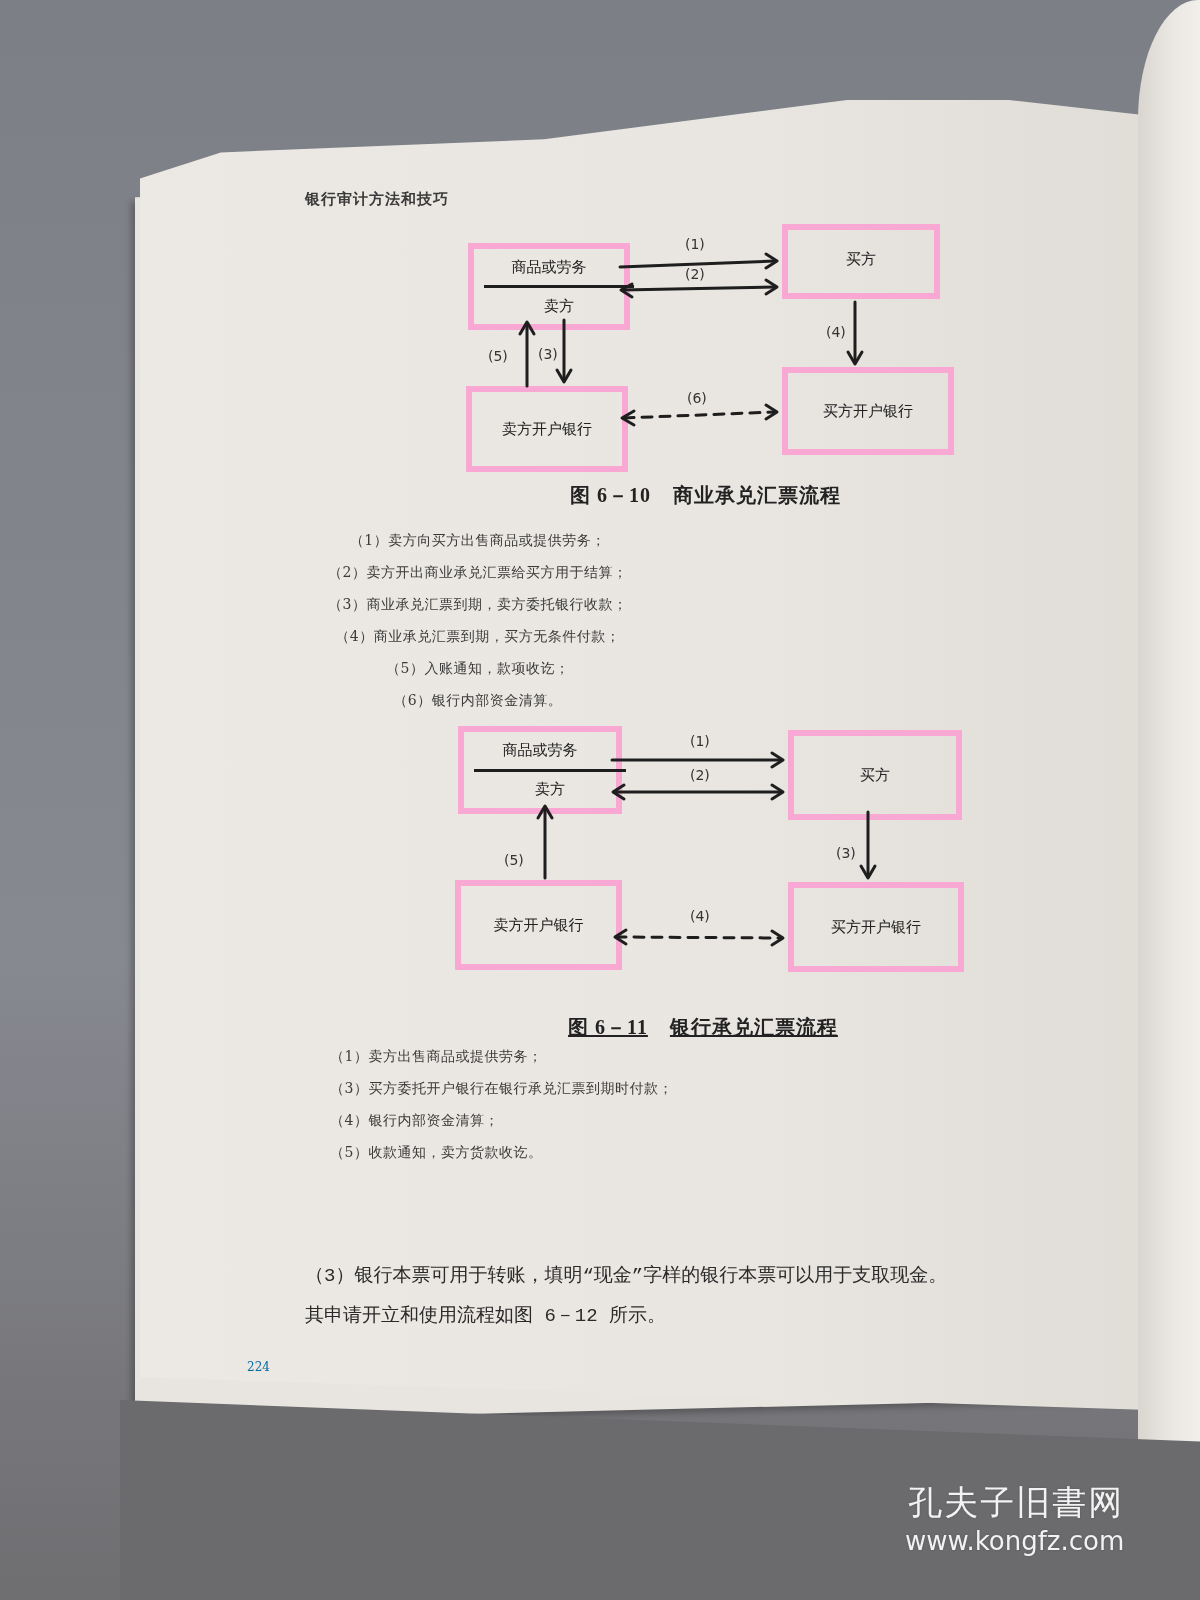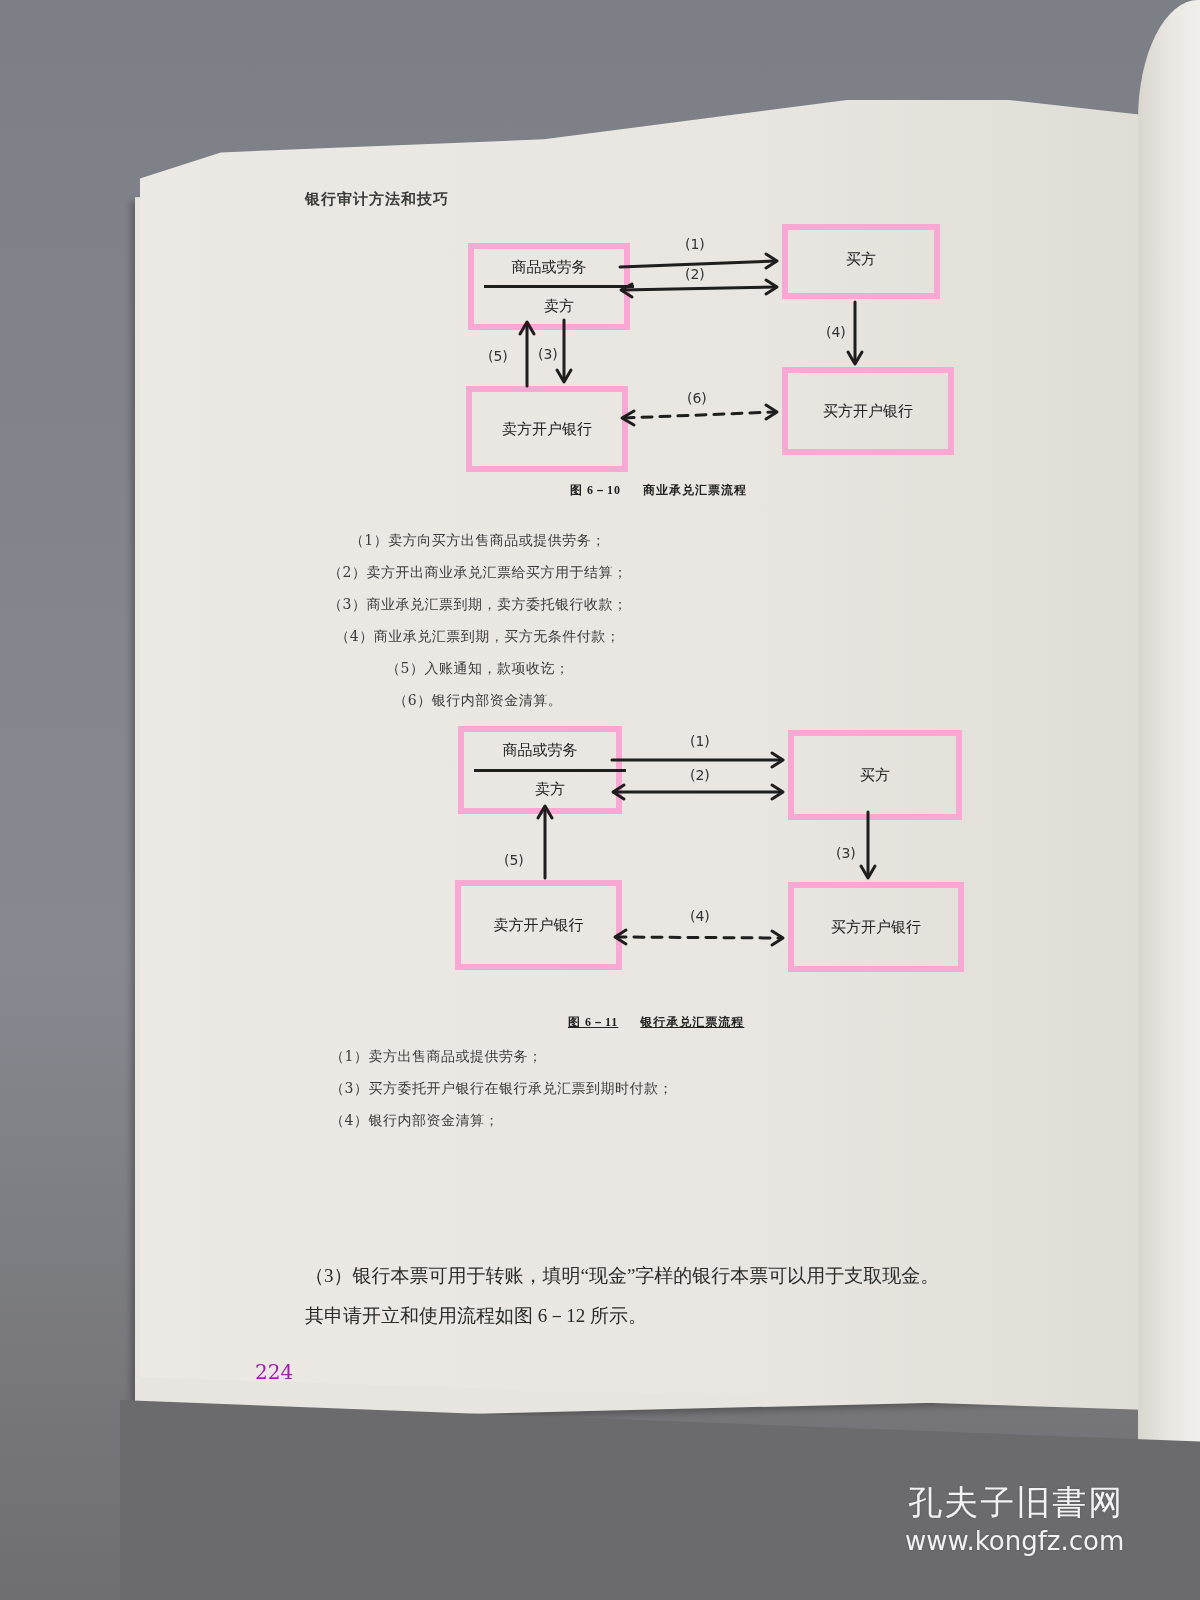--- a/index.html
+++ b/index.html
@@ -37,30 +37,30 @@
   .box{
     position:absolute;border:6px solid #f9a8d4;background:transparent;
     display:flex;align-items:center;justify-content:center;
     font-family:"DejaVu Sans","Liberation Sans",sans-serif;font-size:15px;color:#222;
   }
   .box.split{flex-direction:column;}
   .box.split .cell{flex:1;width:100%;display:flex;align-items:center;justify-content:center;}
   .box.split .cell + .cell{border-top:3px solid #1e1e1e;margin-left:20px;}
   .lbl{position:absolute;font-family:"DejaVu Sans","Liberation Sans",sans-serif;font-size:14px;color:#333;}
   .caption{
-    position:absolute;font-size:12px;font-weight:bold;color:#222;letter-spacing:1px;
+    position:absolute;font-size:20px;font-weight:bold;color:#222;letter-spacing:1px;
   }
   .caption .num{font-family:"Liberation Serif",serif;margin-right:22px;}
   .steps{position:absolute;list-style:none;margin:0;padding:0;}
   .steps li{font-size:14px;color:#3a3a3a;height:32px;line-height:32px;letter-spacing:.5px;}
   .para{
     position:absolute;left:305px;top:1256px;width:880px;font-size:19px;color:#2a2a2a;line-height:40px;
-    font-family:Liberation Serif, serif;
+    font-family:Liberation Mono, monospace;
   }
-  .page-number{position:absolute;left:255px;top:1360px;font-size:20px;color:#a21caf;}
+  .page-number{position:absolute;left:247px;top:1360px;font-size:12px;color:#0369a1;}
   .watermark{
     position:absolute;left:905px;top:1480px;color:#f2f2f2;text-align:center;
     text-shadow:0 0 2px #555;
     font-family:"DejaVu Sans","Liberation Sans",sans-serif;
   }
   .watermark .wm-title{font-size:34px;letter-spacing:2px;text-align:right;}
   .watermark .wm-url{font-size:26px;}
   svg{position:absolute;left:0;top:0;overflow:visible;}
 </style>
 </head>
@@ -153,20 +153,21 @@
 </div>
 
 <div class="caption" style="left:568px;top:1014px;text-decoration:underline;">
   <span class="num">图 6－11</span><span>银行承兑汇票流程</span>
 </div>
 
 <ul class="steps" style="left:330px;top:1040px;">
   <li>（1）卖方出售商品或提供劳务；</li>
   <li>（3）买方委托开户银行在银行承兑汇票到期时付款；</li>
   <li>（4）银行内部资金清算；</li>
+  <li>（5）收款通知，卖方货款收讫。</li>
 </ul>
 
 <div class="para">
   <div>（3）银行本票可用于转账，填明“现金”字样的银行本票可以用于支取现金。</div>
   <div>其申请开立和使用流程如图 6－12 所示。</div>
 </div>
 
 <div class="page-number">224</div>
 
 <div class="bottom-shade"></div>

